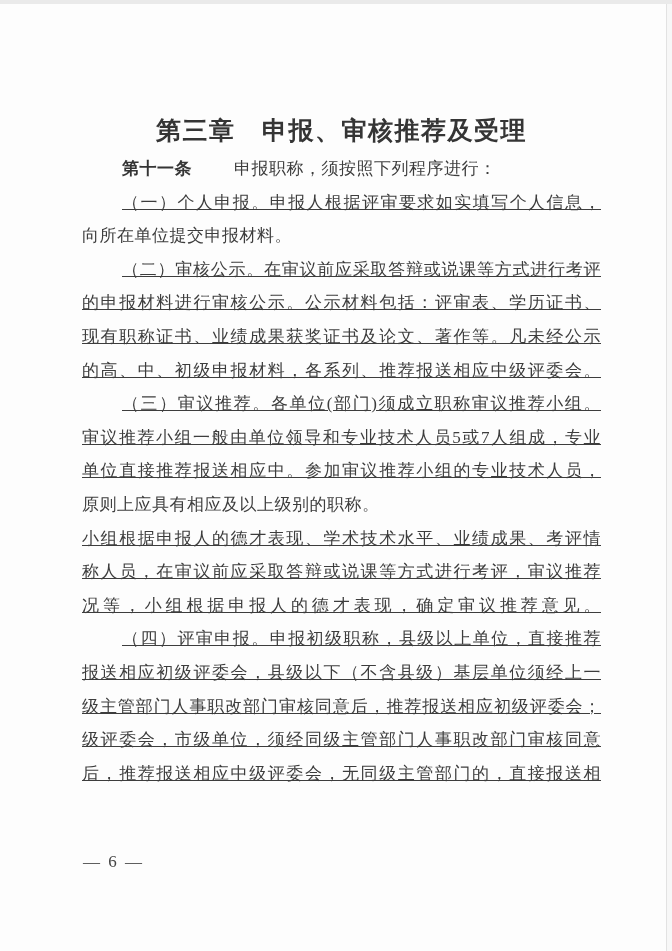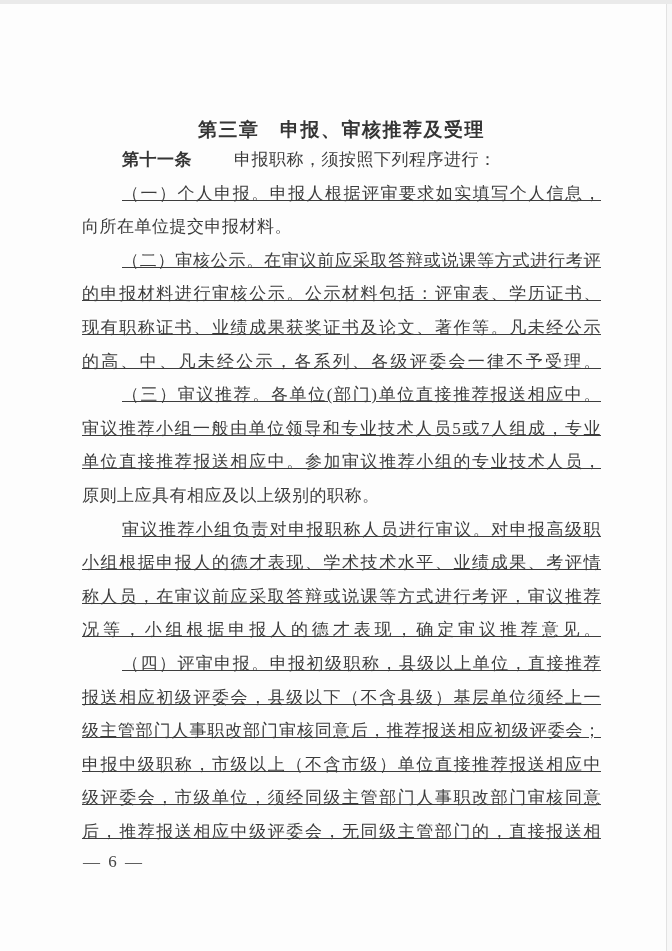--- a/index.html
+++ b/index.html
@@ -25,28 +25,28 @@
   }
   .content {
     position: absolute;
     left: 82px;
     top: 117px;
     width: 519px;
   }
   .chapter-title {
     font-family: "Liberation Sans", "DejaVu Sans", sans-serif;
     font-weight: 700;
-    font-size: 19px;
+    font-size: 25px;
     letter-spacing: 1.5px;
     text-align: center;
     height: 26px;
     line-height: 26px;
     color: #353535;
   }
-  .body-text { margin-top: 0; }
+  .body-text { margin-top: 9px; }
   .line {
     font-size: 17px;
     height: 33.6px;
     line-height: 33.6px;
     white-space: normal;
     text-align: justify;
     text-align-last: left;
     letter-spacing: 0.5px;
   }
   .line.stretch { text-align-last: justify; text-decoration: underline; }
@@ -85,35 +85,33 @@
     <div class="line indent article-line">
       <span class="article-label">第十一条</span><span>申报职称，须按照下列程序进行：</span>
     </div>
 
     <div class="line indent stretch">（一）个人申报。申报人根据评审要求如实填写个人信息，</div>
     <div class="line">向所在单位提交申报材料。</div>
 
     <div class="line indent stretch">（二）审核公示。在审议前应采取答辩或说课等方式进行考评</div>
     <div class="line stretch">的申报材料进行审核公示。公示材料包括：评审表、学历证书、</div>
     <div class="line stretch">现有职称证书、业绩成果获奖证书及论文、著作等。凡未经公示</div>
-    <div class="line stretch">的高、中、凡未经公示，各系列、各级评委会一律不予受理。</div>
+    <div class="line stretch">的高、中、初级申报材料，各系列、推荐报送相应中级评委会。</div>
 
-    <div class="line indent stretch">（三）审议推荐。各单位(部门)单位直接推荐报送相应中。</div>
+    <div class="line indent stretch">（三）审议推荐。各单位(部门)须成立职称审议推荐小组。</div>
     <div class="line stretch">审议推荐小组一般由单位领导和专业技术人员5或7人组成，专业</div>
     <div class="line stretch">单位直接推荐报送相应中。参加审议推荐小组的专业技术人员，</div>
     <div class="line">原则上应具有相应及以上级别的职称。</div>
 
-    <div class="line indent stretch">审议推荐小组负责对申报职称人员进行审议。对申报高级职</div>
     <div class="line stretch">小组根据申报人的德才表现、学术技术水平、业绩成果、考评情</div>
     <div class="line stretch">称人员，在审议前应采取答辩或说课等方式进行考评，审议推荐</div>
     <div class="line stretch">况等，小组根据申报人的德才表现，确定审议推荐意见。</div>
 
     <div class="line indent stretch">（四）评审申报。申报初级职称，县级以上单位，直接推荐</div>
     <div class="line stretch">报送相应初级评委会，县级以下（不含县级）基层单位须经上一</div>
     <div class="line stretch">级主管部门人事职改部门审核同意后，推荐报送相应初级评委会；</div>
-    <div class="line stretch">申报中级职称，市级以上（不含市级）单位直接推荐报送相应中</div>
     <div class="line stretch">级评委会，市级单位，须经同级主管部门人事职改部门审核同意</div>
     <div class="line stretch">后，推荐报送相应中级评委会，无同级主管部门的，直接报送相</div>
 
   </div>
 </div>
 
 <div class="footer">— 6 —</div>
 
 </body></html>

